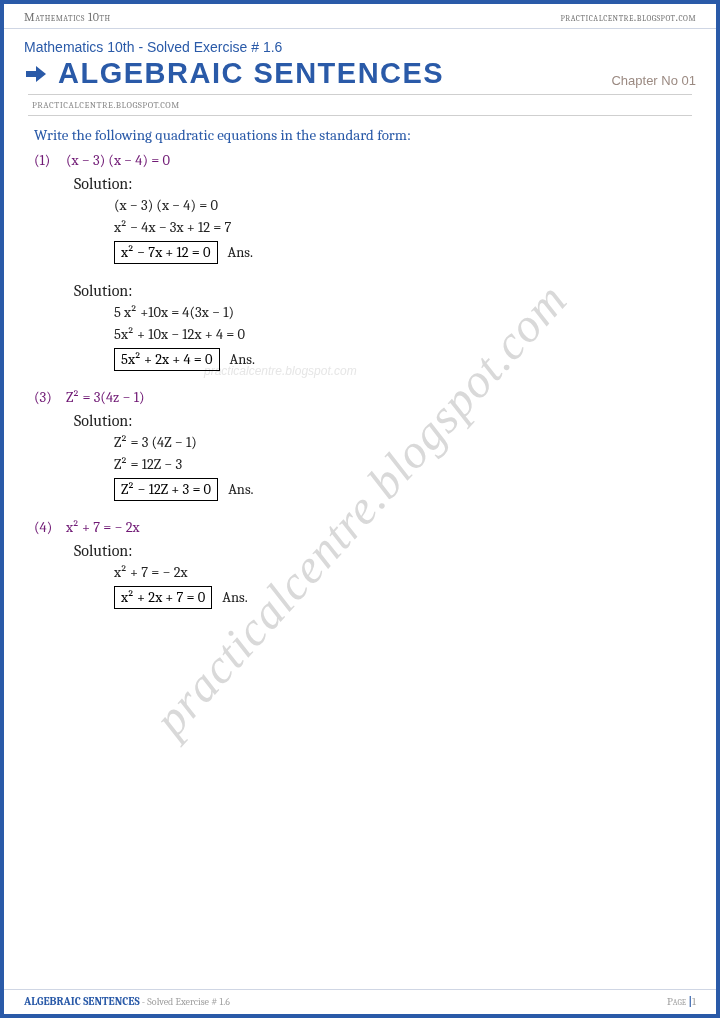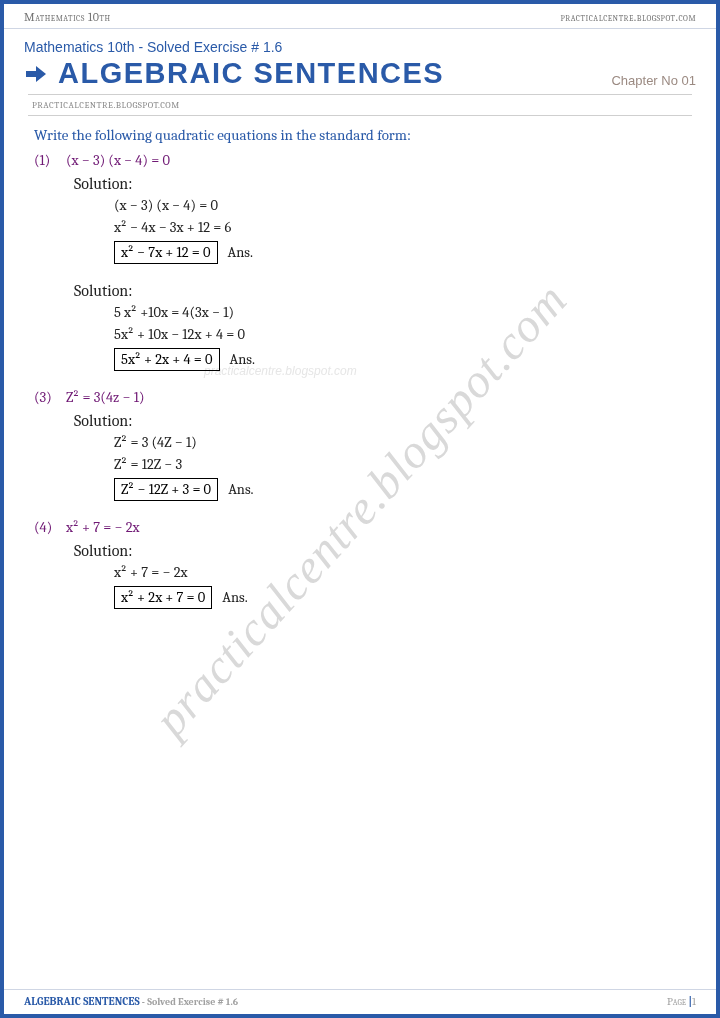--- a/index.html
+++ b/index.html
@@ -130,21 +130,21 @@
     position: absolute;
     bottom: 6px; left: 0; right: 0;
     border-top: 1px solid #cfd6e4;
     padding: 5px 20px 0;
     display: flex;
     justify-content: space-between;
     font-variant: small-caps;
     font-size: 11px;
     color: #2a5aa8;
   }
-  .footer-left .dim { color: #a0a0a0; font-variant: normal; font-size: 10px; font-weight: bold;}
+  .footer-left .dim { color: #a0a0a0; font-variant: normal; font-size: 10px;}
   .footer-right .bar { color: #2a5aa8; font-weight: bold; }
   .content, .title-row, .subheader { position: relative; z-index: 1; }
 </style>
 </head>
 <body>
 
 <div class="watermark">practicalcentre.blogspot.com</div>
 <div class="watermark2">practicalcentre.blogspot.com</div>
 
 <div class="header-bar">
@@ -167,21 +167,21 @@
 
 <div class="subheader">PRACTICALCENTRE.BLOGSPOT.COM</div>
 
 <div class="content">
   <div class="instruction">Write the following quadratic equations in the standard form:</div>
 
   <div class="problem">
     <div class="problem-line"><span class="pnum">(1)</span><span>(x − 3) (x − 4) = 0</span></div>
     <div class="sol-label">Solution:</div>
     <div class="step">(x − 3) (x − 4) = 0</div>
-    <div class="step">x² − 4x − 3x + 12 = 6</div>
+    <div class="step">x² − 4x − 3x + 12 = 7</div>
     <div class="ans-row">
       <span class="boxed">x²  −  7x +  12 =  0</span>
       <span class="ans-label">Ans.</span>
     </div>
   </div>
 
   <div class="problem">
     <div class="sol-label">Solution:</div>
     <div class="step">5 x² +10x = 4(3x − 1)</div>
     <div class="step">5x² + 10x − 12x + 4 = 0</div>

